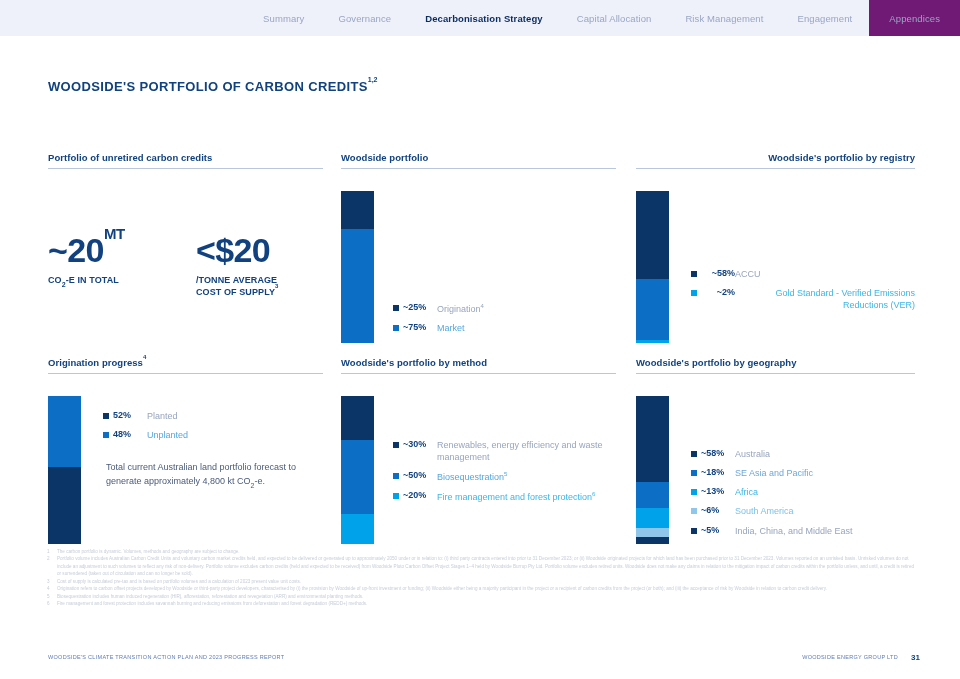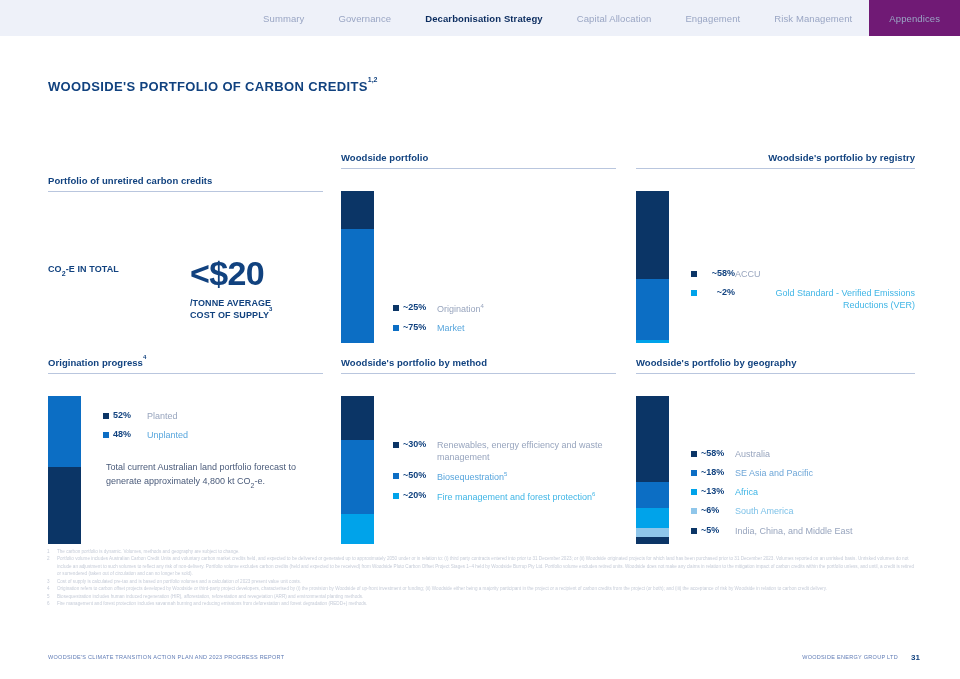--- a/index.html
+++ b/index.html
@@ -109,36 +109,37 @@
 </style>
 </head>
 <body>
 
 <div class="topnav">
   <div class="topnav-inner" id="nav-container">
       <div class="nav-item">Summary</div>
       <div class="nav-item">Governance</div>
       <div class="nav-item active">Decarbonisation Strategy</div>
       <div class="nav-item">Capital Allocation</div>
+      <div class="nav-item">Risk Management</div>
       <div class="nav-item">Engagement</div>
-      <div class="nav-item">Risk Management</div>
       <div class="nav-item boxed">Appendices</div>
     </div>
 </div>
 
 <div class="page-title">
   <span>WOODSIDE'S PORTFOLIO OF CARBON CREDITS</span><sup>1,2</sup>
 </div>
 
-<div class="panel" style="left:48px; top:152px; width:275px;margin-top:23px;">
+<div class="panel" style="left:48px; top:152px; width:275px;">
   <div class="panel-head">Portfolio of unretired carbon credits</div>
   <div class="panel-rule"></div>
   <div class="panel-body" style="height:170px;">
     <div class="bignum-row">
       <div class="bignum-col">
+        <div class="bignum"><span>~20</span><sup>MT</sup></div>
         <div class="bigsub">CO<sub>2</sub>-E IN TOTAL</div>
       </div>
       <div class="bignum-col second">
         <div class="bignum"><span>&lt;$20</span></div>
         <div class="bigsub">
           <span>/TONNE AVERAGE</span><br>
           <span>COST OF SUPPLY</span><sup>3</sup>
         </div>
       </div>
     </div>

